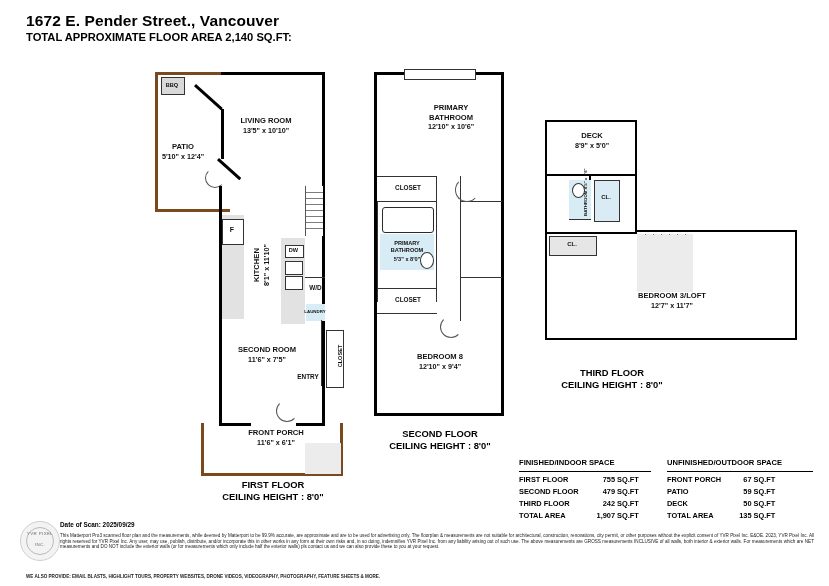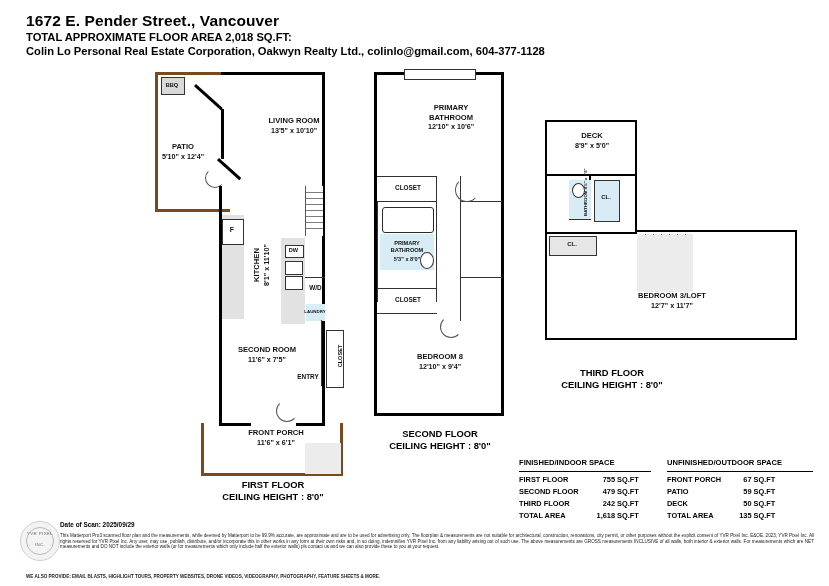--- a/index.html
+++ b/index.html
@@ -56,41 +56,40 @@
             text-align:center;color:#6b6b6b;letter-spacing:.4px;}
   .seal .ring{position:absolute;left:5px;top:5px;width:26px;height:26px;border-radius:50%;border:1px solid #b9b9b9;}
 </style>
 </head>
 <body>
 
 <div class="page">
 
   <div class="hdr">
     <div class="addr">1672 E. Pender Street., Vancouver</div>
-    <div class="line2">TOTAL APPROXIMATE FLOOR AREA 2,018 SQ.FT:</div>
-    <div class="line3">Colin Lo Personal Real Estate Corporation, Oakwyn Realty Ltd., colinlo@gmail.com, 604-377-1128</div>
+    <div class="line2">TOTAL APPROXIMATE FLOOR AREA 2,140 SQ.FT:</div>
   </div>
 
   <div>
 
     <div class="wall" style="left:155px;top:72px;width:72px;height:3px;background:#7a4a1e;"></div>
     <div class="wall" style="left:155px;top:72px;width:3px;height:140px;background:#7a4a1e;"></div>
     <div class="wall" style="left:155px;top:209px;width:75px;height:3px;background:#7a4a1e;"></div>
 
     <div class="fixt" style="left:161px;top:77px;width:22px;height:16px;background:#d9d9d9;"></div>
     <div class="tiny-lbl" style="left:161px;top:82px;width:22px;">BBQ</div>
 
     <div class="wall" style="left:221px;top:72px;width:104px;height:3px;"></div>
     <div class="wall" style="left:322px;top:72px;width:3px;height:145px;"></div>
 
     <div class="wall" style="left:196px;top:84px;width:36px;height:3px;transform:rotate(42deg);transform-origin:left top;"></div>
     <div class="wall" style="left:221px;top:109px;width:3px;height:50px;"></div>
     <div class="wall" style="left:219px;top:158px;width:30px;height:3px;transform:rotate(42deg);transform-origin:left top;"></div>
 
-    <div class="room-lbl" style="left:246px;top:116px;width:96px;">
+    <div class="room-lbl" style="left:218px;top:116px;width:96px;">
       <div>LIVING ROOM</div>
       <div class="dim">13'5" x 10'10"</div>
     </div>
 
     <div class="room-lbl" style="left:152px;top:142px;width:62px;">
       <div>PATIO</div>
       <div class="dim">5'10" x 12'4"</div>
     </div>
     <div class="door" style="left:205px;top:168px;width:18px;height:18px;"></div>
 
@@ -276,21 +275,21 @@
       <tr>
         <td>SECOND FLOOR</td>
         <td class="v">479 SQ.FT</td>
       </tr>
       <tr>
         <td>THIRD FLOOR</td>
         <td class="v">242 SQ.FT</td>
       </tr>
       <tr>
         <td>TOTAL AREA</td>
-        <td class="v">1,618 SQ.FT</td>
+        <td class="v">1,907 SQ.FT</td>
       </tr>
     </tbody>
       </table>
   </div>
 
   <div class="legend" style="left:667px;top:457px;width:146px;">
     <div class="ttl">UNFINISHED/OUTDOOR SPACE</div>
     <div class="rule"></div>
     <table>
       <tbody>

